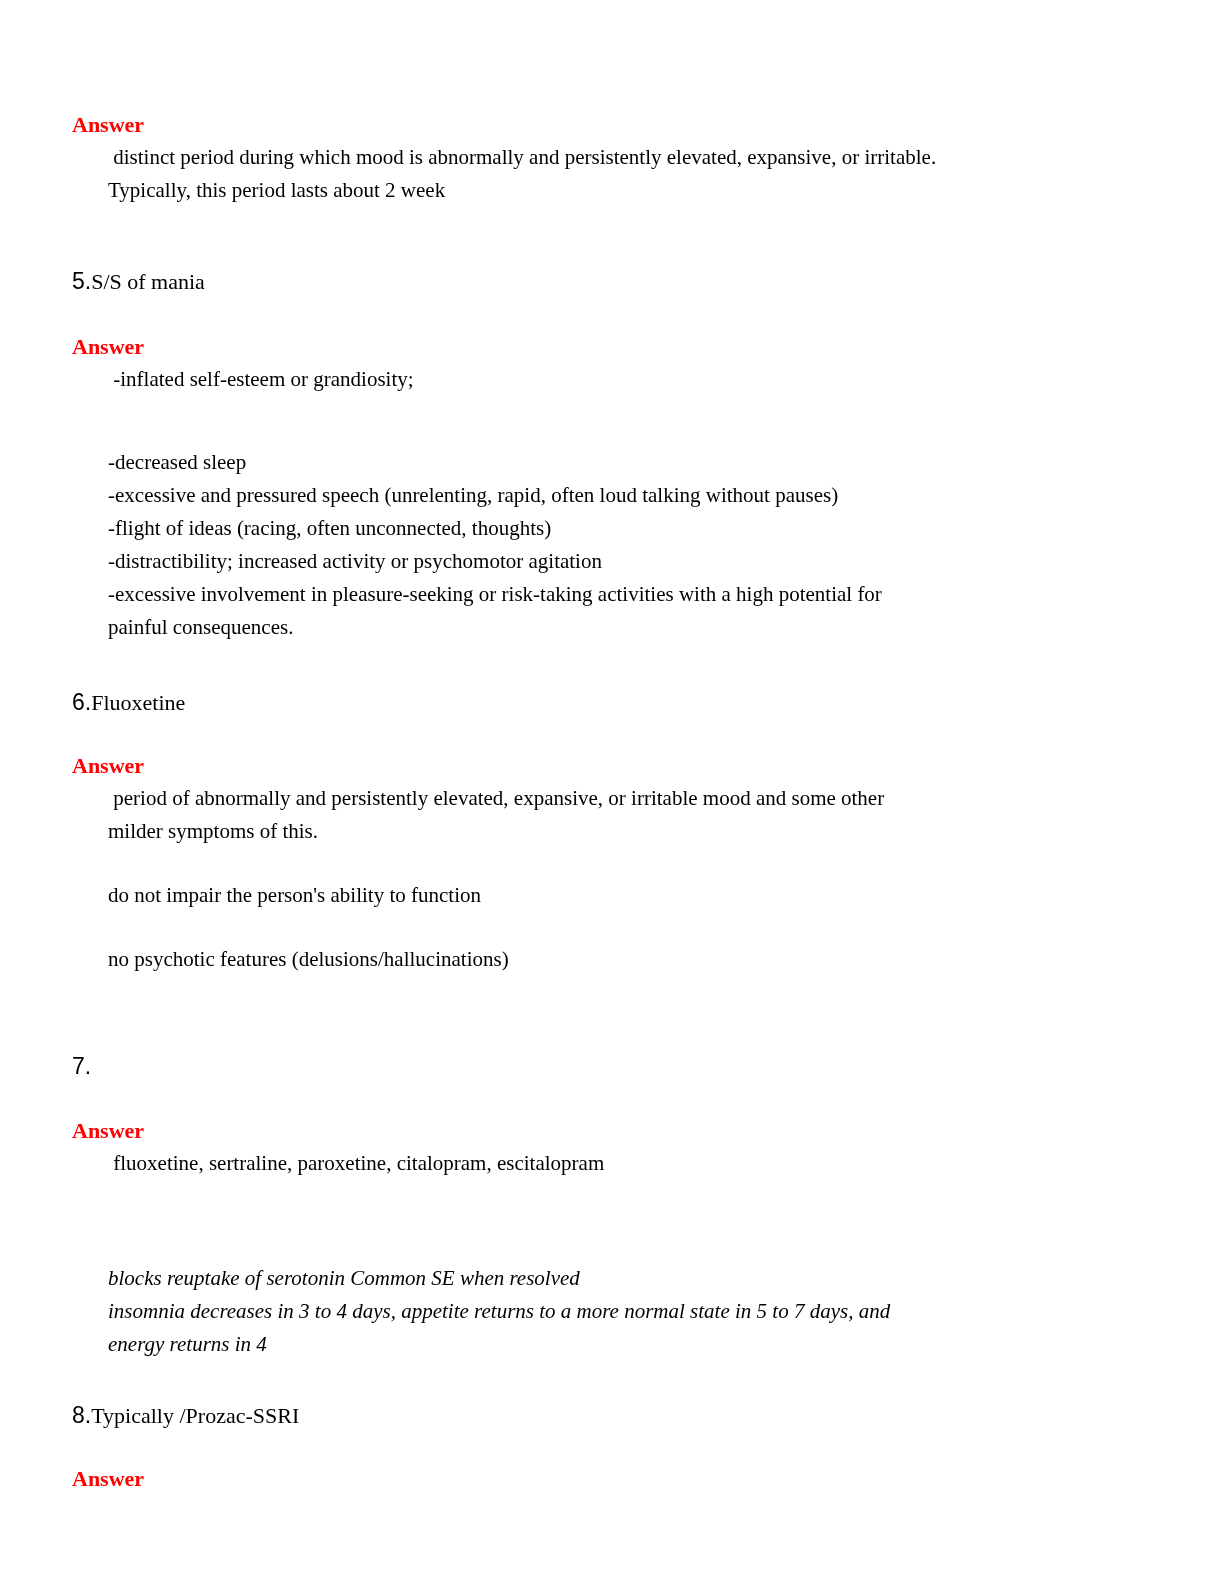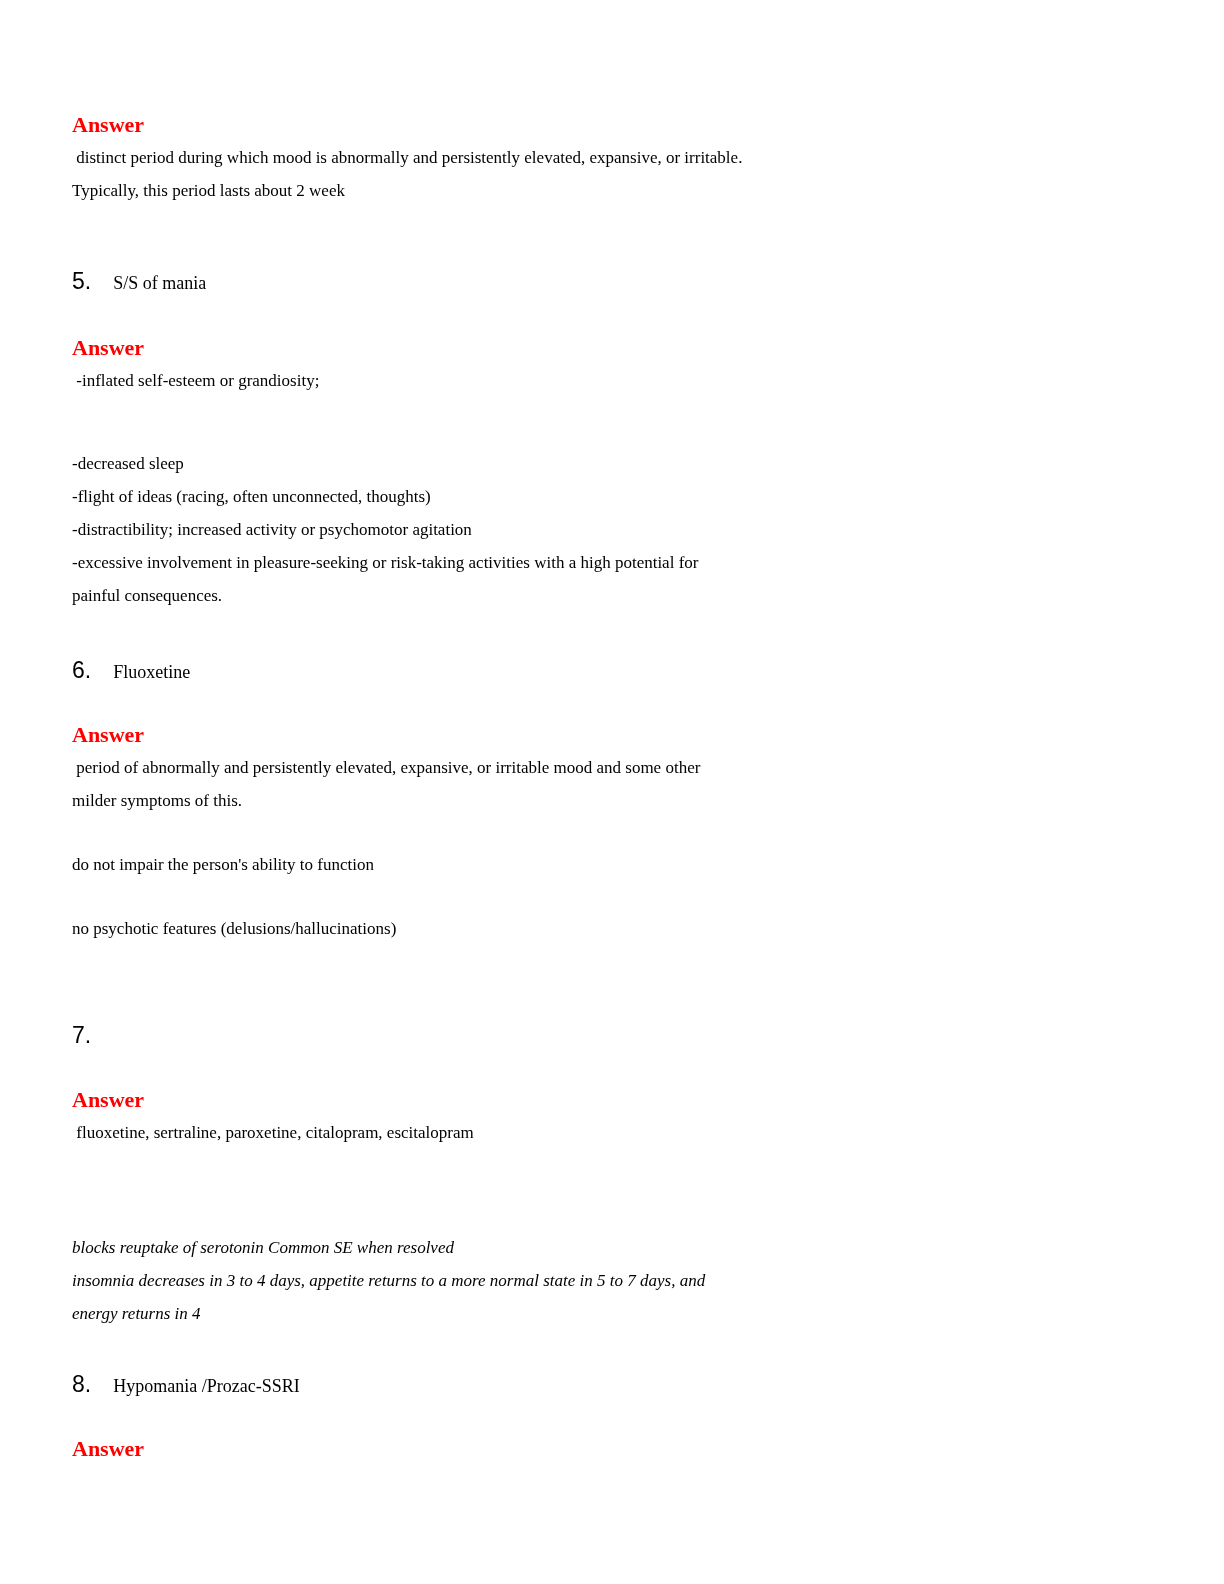--- a/index.html
+++ b/index.html
@@ -13,43 +13,44 @@
   }
   .page {
     width: 1072px;
     height: 1584px;
     box-sizing: border-box;
     padding: 108px 56px 40px 72px;
     overflow: hidden;
     background: #ffffff;
   }
   .line {
-    font-size: 17px;
+    font-size: 21px;
     line-height: 33px;
     white-space: pre;
+    margin-left: 36px;
   }
   .answer-label {
     color: var(--answer-color, #ff0000);
     font-weight: bold;
     font-size: 22px;
     line-height: 33px;
   }
   .question {
     display: flex;
     align-items: baseline;
   }
   .qnum {
     font-family: "Liberation Sans", sans-serif;
     font-size: 23px;
     line-height: 36px;
   }
   .qtext {
-    font-size: 18px;
+    font-size: 22px;
     line-height: 36px;
-    margin-left: 22px;
+    margin-left: 0;
     white-space: pre;
   }
   
   .sec-q5   { margin-top: 56px; }
   .sec-ans  { margin-top: 30px; }
   .gap-list { margin-top: 50px; }
   .sec-q6   { margin-top: 40px; }
   .para-gap { margin-top: 31px; }
   .sec-q7   { margin-top: 72px; }
   .gap-big  { margin-top: 82px; font-style: italic; }
@@ -70,20 +71,21 @@
   <section class="question sec-q5">
     <span class="qnum">5.</span>
     <span class="qtext">S/S of mania</span>
   </section>
 
   <section class="sec-ans">
     <div class="answer-label">Answer</div>
     <div class="line"> -inflated self-esteem or grandiosity;</div>
     <div class="gap-list">
       <div class="line">-decreased sleep</div>
+      <div class="line">-excessive and pressured speech (unrelenting, rapid, often loud talking without pauses)</div>
       <div class="line">-flight of ideas (racing, often unconnected, thoughts)</div>
       <div class="line">-distractibility; increased activity or psychomotor agitation</div>
       <div class="line">-excessive involvement in pleasure-seeking or risk-taking activities with a high potential for</div>
       <div class="line">painful consequences.</div>
     </div>
   </section>
 
   <section class="question sec-q6">
     <span class="qnum">6.</span>
     <span class="qtext">Fluoxetine</span>
@@ -106,20 +108,20 @@
     <div class="line"> fluoxetine, sertraline, paroxetine, citalopram, escitalopram</div>
     <div class="gap-big">
       <div class="line">blocks reuptake of serotonin Common SE when resolved</div>
       <div class="line">insomnia decreases in 3 to 4 days, appetite returns to a more normal state in 5 to 7 days, and</div>
       <div class="line">energy returns in 4</div>
     </div>
   </section>
 
   <section class="question sec-q8">
     <span class="qnum">8.</span>
-    <span class="qtext">Hypomania /Prozac-SSRI</span>
+    <span class="qtext">Typically /Prozac-SSRI</span>
   </section>
 
   <section class="sec-a8">
     <div class="answer-label">Answer</div>
   </section>
 
 </div>
 
 </body></html>

